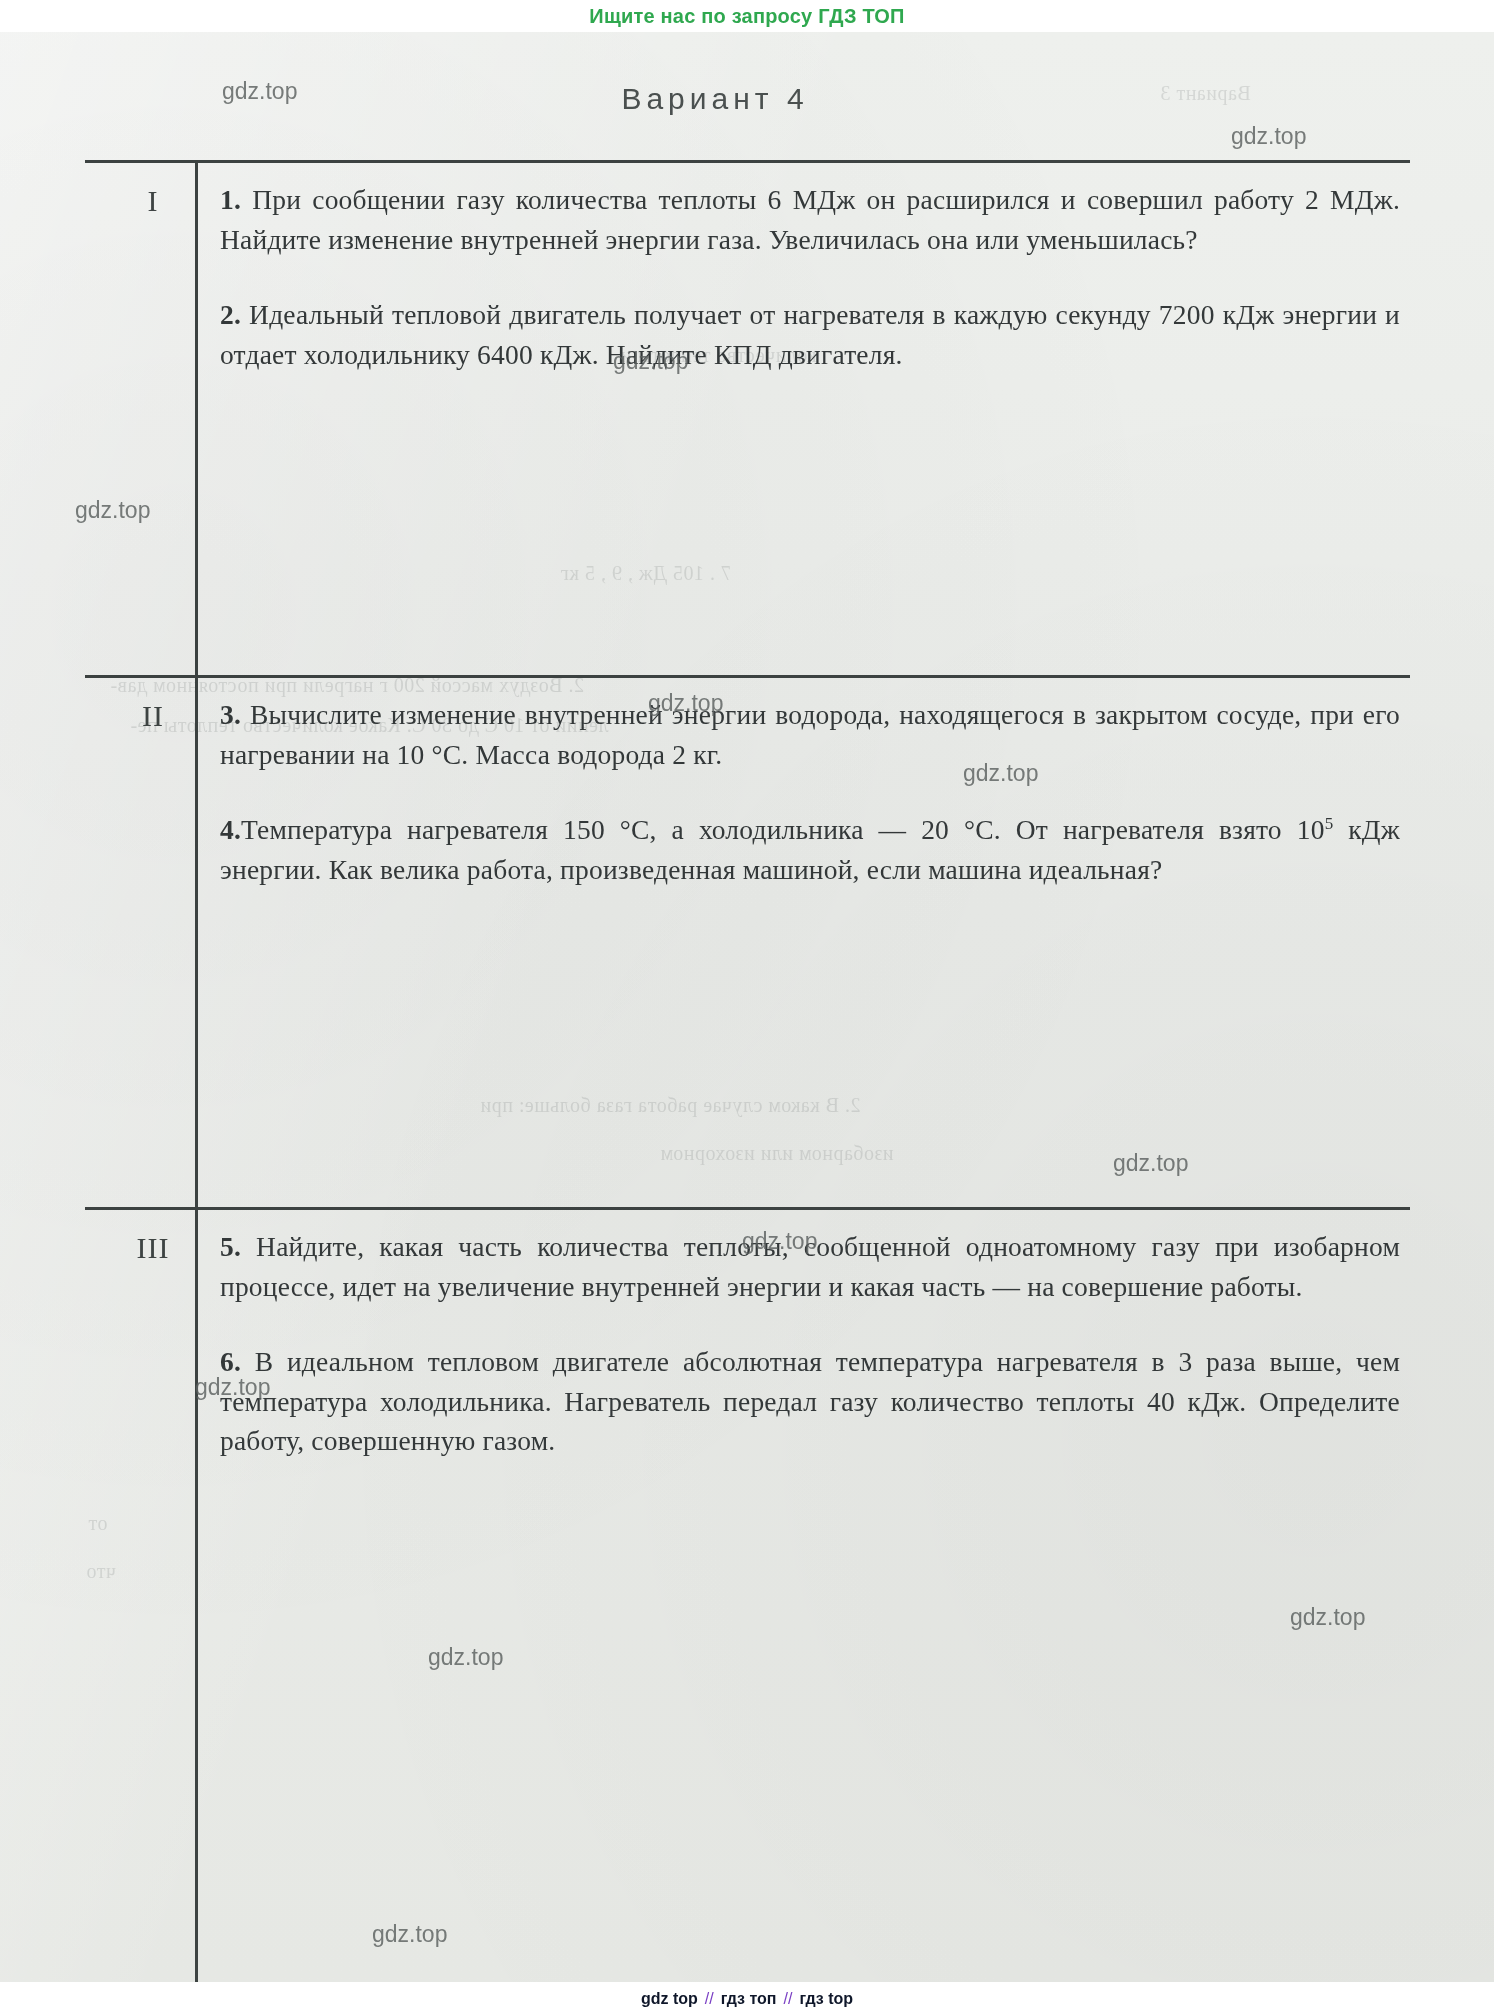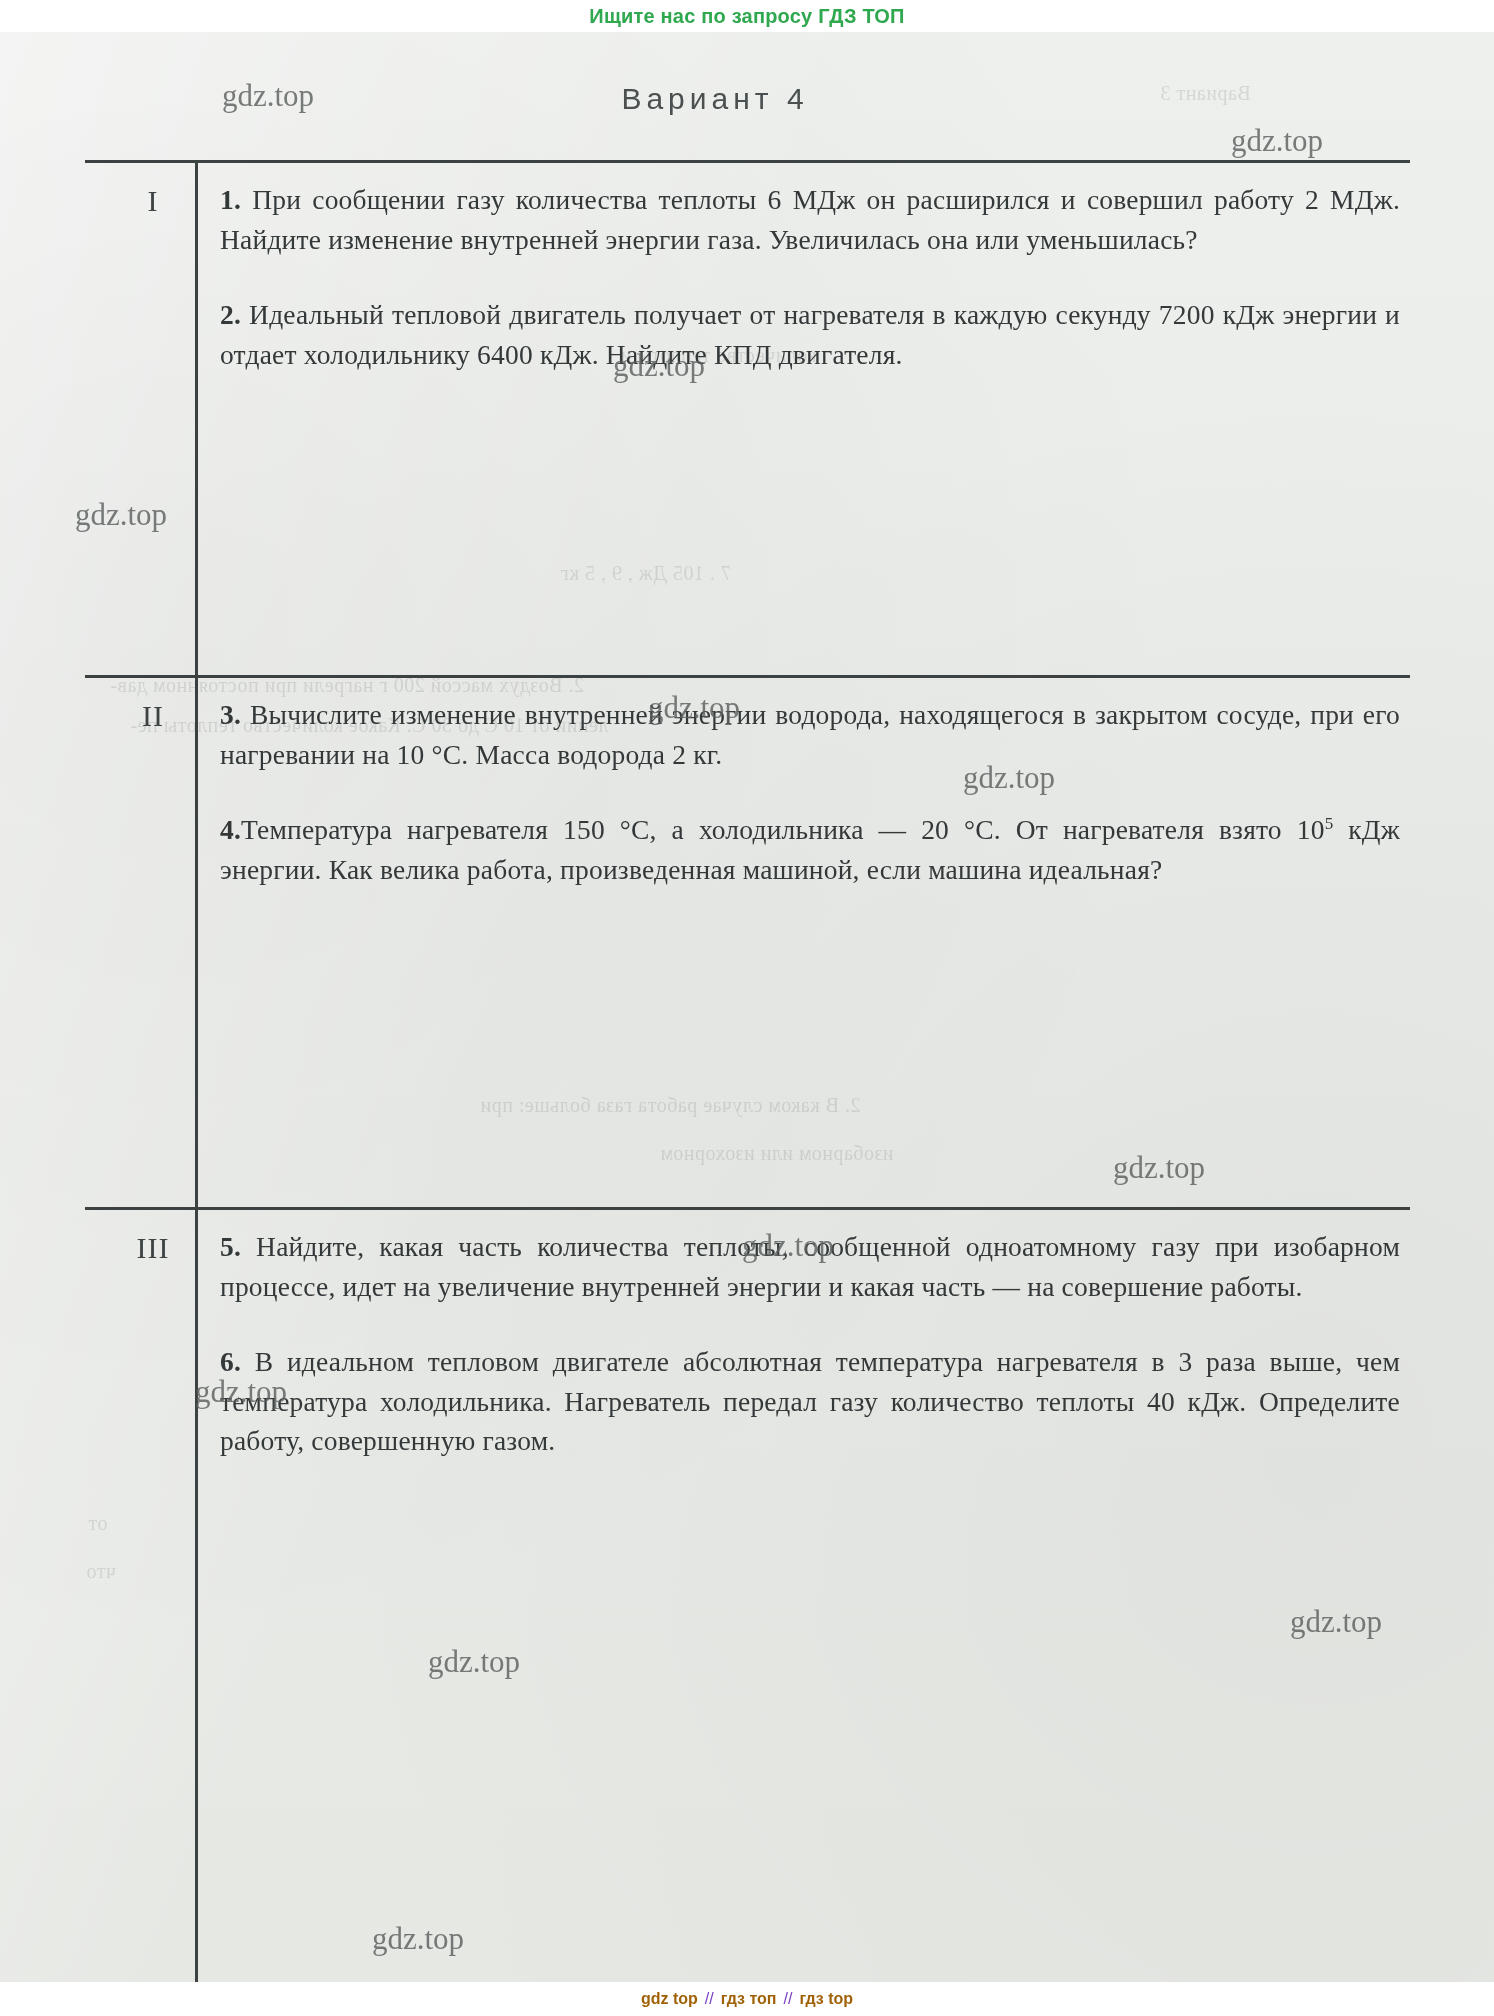--- a/index.html
+++ b/index.html
@@ -137,22 +137,22 @@
   }
   .task sup {
     font-size: 17px;
     vertical-align: super;
   }
 
   
   .wm {
     position: absolute;
     color: #5c6160;
-    font-family: Liberation Serif, serif;
-    font-size: 31px;
+    font-family: Liberation Sans, sans-serif;
+    font-size: 23px;
     opacity: 0.82;
     pointer-events: none;
     user-select: none;
     white-space: nowrap;
     z-index: 30;
   }
 
   
   .bottom-bar {
     position: absolute;
@@ -160,21 +160,21 @@
     top: 1982px;
     width: 1494px;
     height: 34px;
     background: #ffffff;
     display: flex;
     align-items: center;
     justify-content: center;
     z-index: 40;
   }
   .bottom-bar .bb {
-    color: #a16207;
+    color: #0f172a;
     font-family: "Liberation Sans", sans-serif;
     font-size: 16px;
     font-weight: bold;
     margin: 12px 7px;
   }
   .bottom-bar .sep {
     color: #7a3fc4;
     font-family: "Liberation Sans", sans-serif;
     font-size: 16px;
   }

